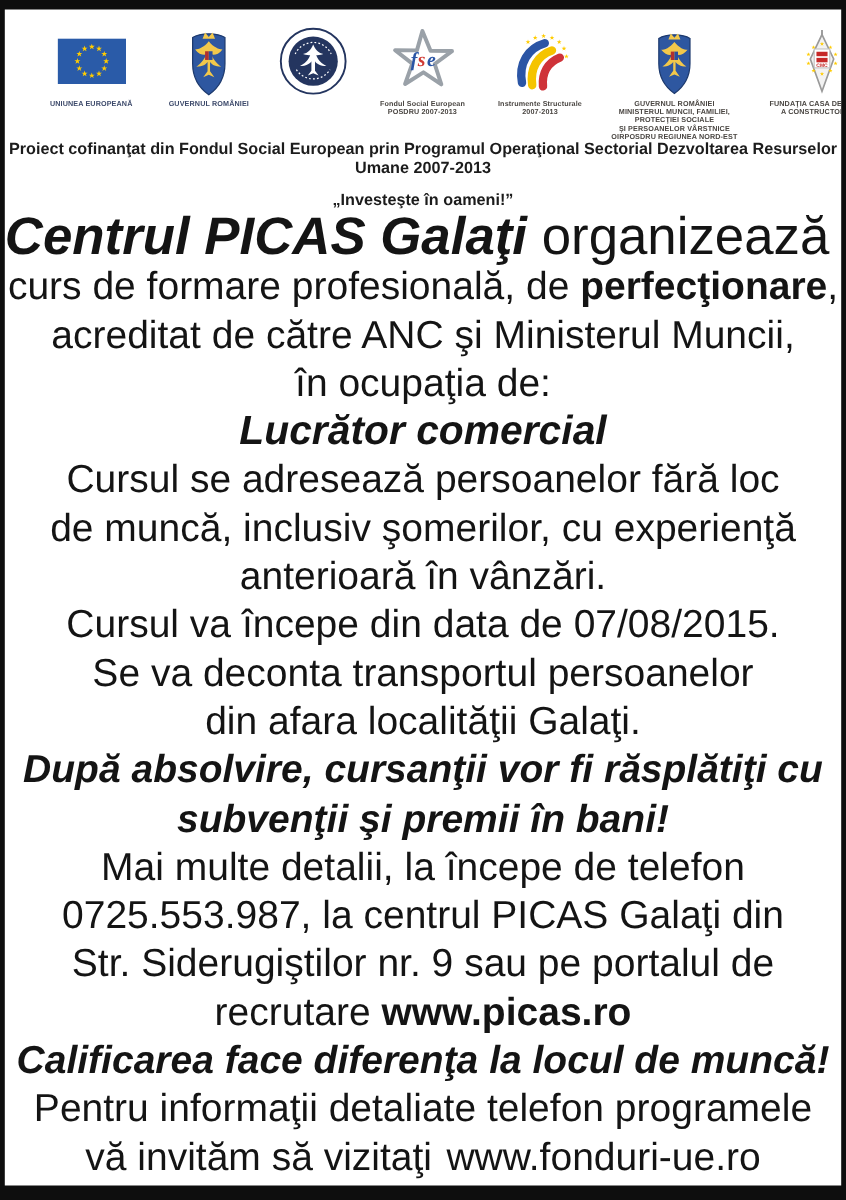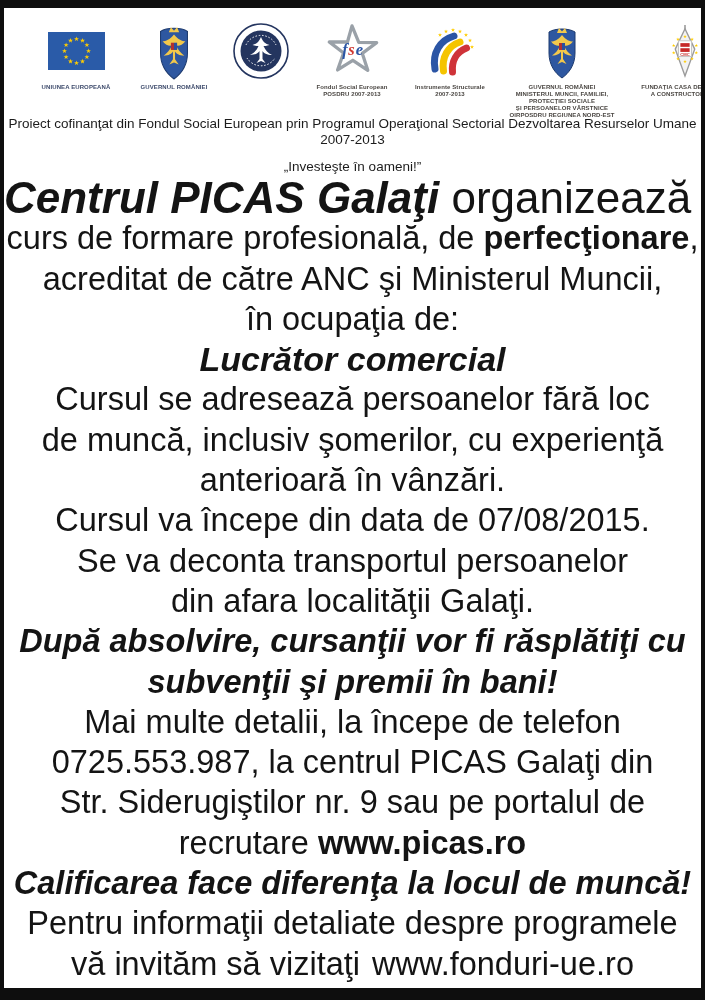--- a/index.html
+++ b/index.html
@@ -32,21 +32,21 @@
   .logo-box{height:66px;display:flex;align-items:center;justify-content:center;}
   .cap{
     font-size:6px;line-height:7px;color:#3d4a6b;font-weight:bold;
     letter-spacing:.1px;white-space:nowrap;
   }
   .cap.dark{color:#4a4642;}
   .w1{width:104px}.w2{width:92px}.w3{width:82px}.w4{width:100px}.w5{width:96px}
   .w6{width:128px}.w7{width:118px}
   .spacer{flex:1 1 auto}
   .disclaimer{
-    margin-top:2px;text-align:center;font-weight:normal;color:#1c1c1c;
+    margin-top:2px;text-align:center;font-weight:bold;color:#1c1c1c;
     font-size:13.5px;line-height:16px;
   }
   .disclaimer .d2{margin-top:11px;}
   
   .body{margin-top:3px;}
   .line{
     text-align:center;font-size:32.5px;line-height:40.3px;color:#141414;
     white-space:nowrap;
   }
   .b{font-weight:bold;}
@@ -220,17 +220,17 @@
     <div class="line bi">După absolvire, cursanţii vor fi răsplătiţi cu</div>
     <div class="line bi">subvenţii şi premii în bani!</div>
 
     <div class="line">Mai multe detalii, la începe de telefon</div>
     <div class="line">0725.553.987, la centrul PICAS Galaţi din</div>
     <div class="line">Str. Siderugiştilor nr. 9 sau pe portalul de</div>
     <div class="line"><span>recrutare </span><span class="b">www.picas.ro</span></div>
 
     <div class="line bi">Calificarea face diferenţa la locul de muncă!</div>
 
-    <div class="line">Pentru informaţii detaliate despre programele</div>
+    <div class="line">Pentru informaţii detaliate telefon programele</div>
     <div class="line"><span>vă invităm să vizitaţi</span><span class="gap-left">www.fonduri-ue.ro</span></div>
 
   </div>
 </div>
 
 </body></html>

